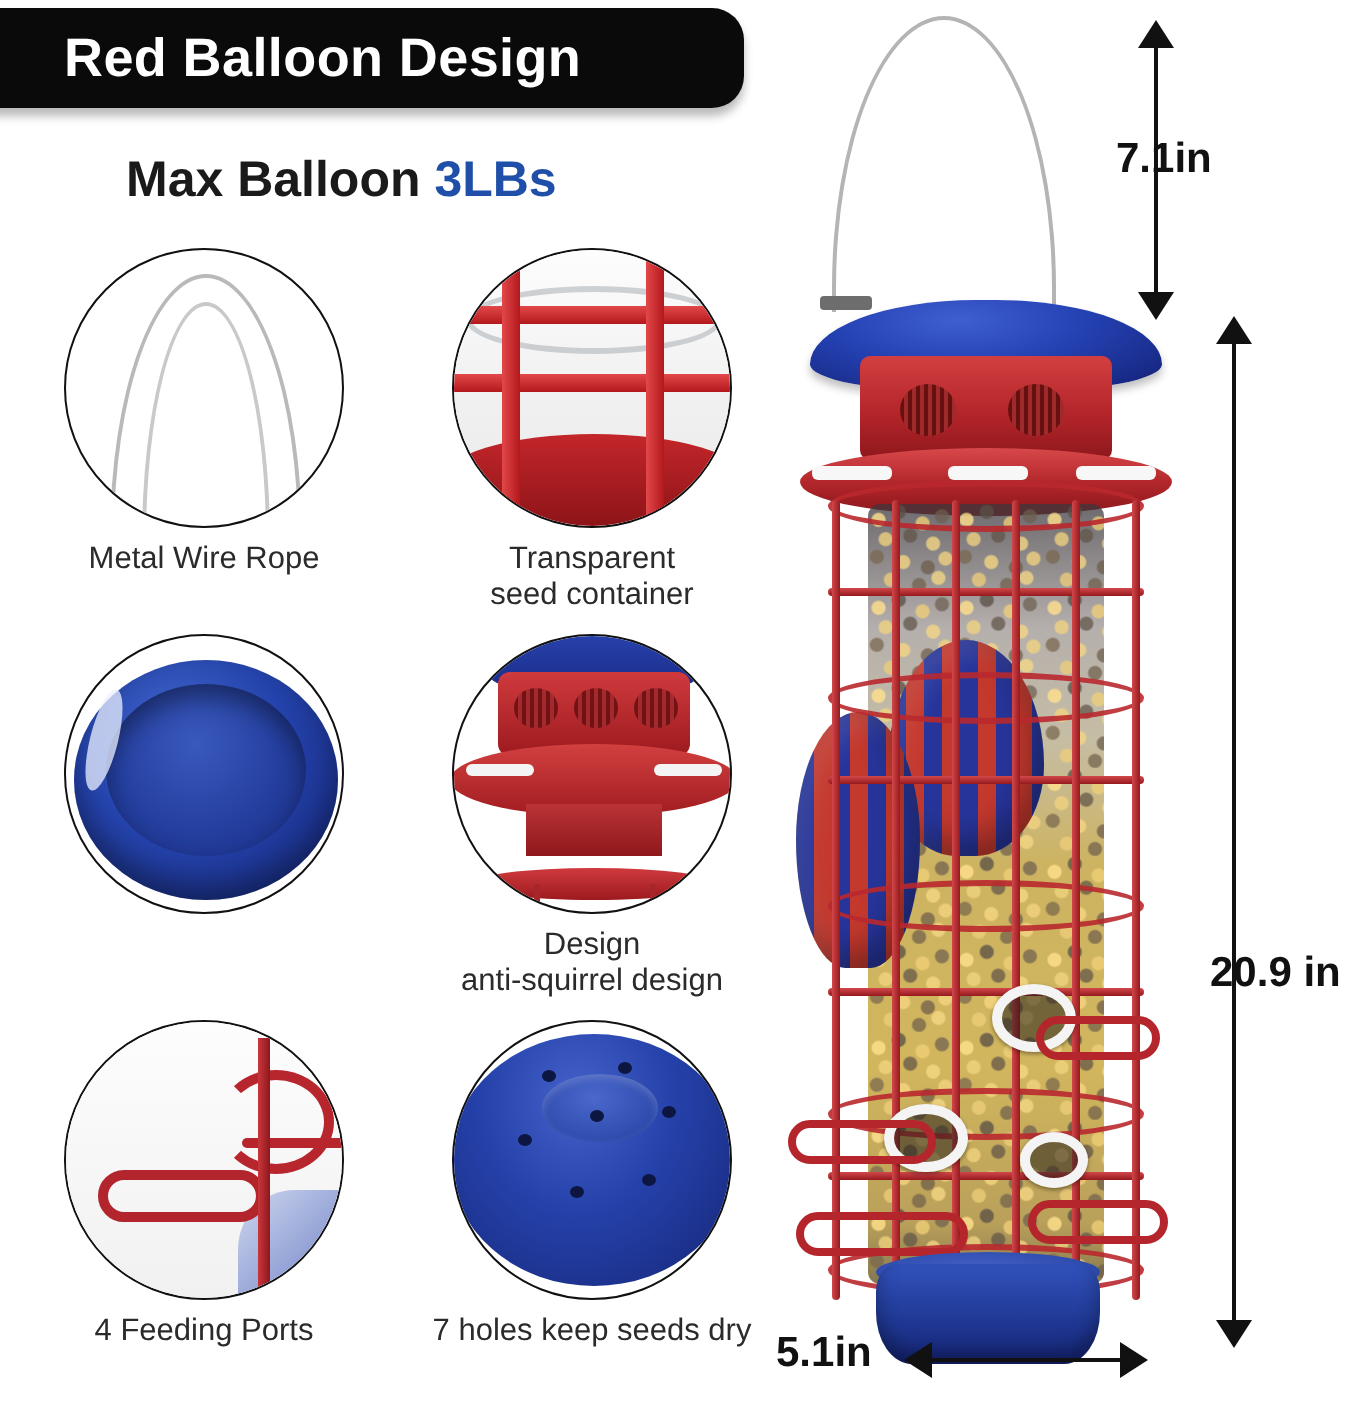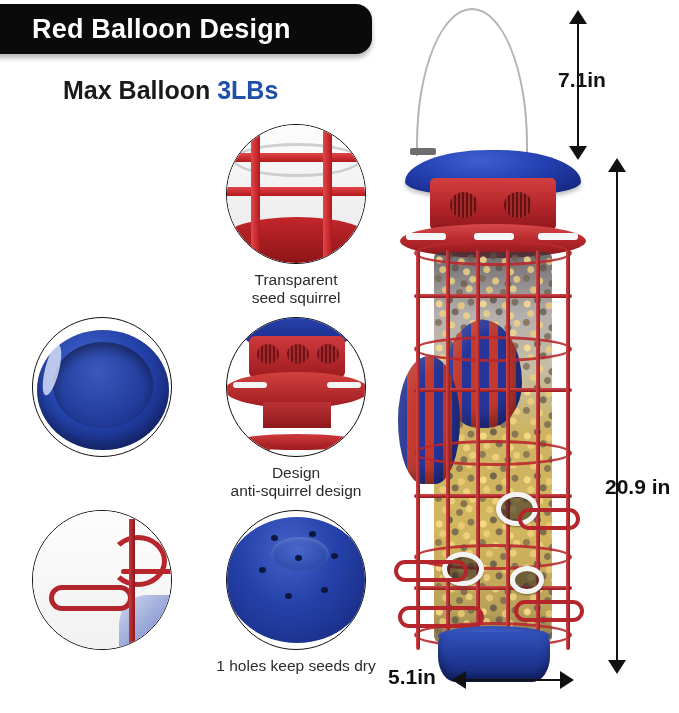--- a/index.html
+++ b/index.html
@@ -370,33 +370,40 @@
 <div class="banner">
   <div class="banner-text">Red Balloon Design</div>
 </div>
 
 <div class="capacity">
   <span>Max Balloon </span><span class="value">3LBs</span>
 </div>
 
 <div class="features">
 
+  <div class="feat c0 r0">
+    <div class="circle">
+      <div class="wire-outer"></div>
+      <div class="wire-inner"></div>
+    </div>
+    <div class="feat-label">Metal Wire Rope</div>
+  </div>
 
   <div class="feat c1 r0">
     <div class="circle">
       <div class="cage-bg"></div>
       <div class="glass-ring" style="top:18px;"></div>
       <div class="cage-bar-h" style="top:28px;"></div>
       <div class="cage-bar-h" style="top:62px;"></div>
       <div class="red-disc" style="top:92px;"></div>
       <div class="cage-bar-v" style="left:24px;"></div>
       <div class="cage-bar-v" style="left:96px;"></div>
     </div>
     <div class="feat-label">Transparent
-seed squirrel</div>
+seed container</div>
   </div>
 
   <div class="feat c0 r1">
     <div class="circle">
       <div class="bowl-outer"></div>
       <div class="bowl-inner"></div>
       <div class="bowl-gloss"></div>
     </div>
   </div>
 
@@ -421,35 +428,36 @@
 
   <div class="feat c0 r2">
     <div class="circle">
       <div class="port-bg"></div>
       <div class="port-blue"></div>
       <div class="perch"></div>
       <div class="port-ring"></div>
       <div class="port-bar"></div>
       <div class="port-post"></div>
     </div>
+    <div class="feat-label">4 Feeding Ports</div>
   </div>
 
   <div class="feat c1 r2 wide">
     <div class="circle">
       <div class="base-dome"></div>
       <div class="base-hub"></div>
       <div class="hole" style="left:68px; top:44px;"></div>
       <div class="hole" style="left:44px; top:24px;"></div>
       <div class="hole" style="left:82px; top:20px;"></div>
       <div class="hole" style="left:104px; top:42px;"></div>
       <div class="hole" style="left:32px; top:56px;"></div>
       <div class="hole" style="left:58px; top:82px;"></div>
       <div class="hole" style="left:94px; top:76px;"></div>
     </div>
-    <div class="feat-label">1 holes keep seeds dry</div>
+    <div class="feat-label">7 holes keep seeds dry</div>
   </div>
 </div>
 
 <div class="product">
 
   <div class="hanger"></div>
   <div class="hanger-clip"></div>
 
   <div class="lid"></div>
 

